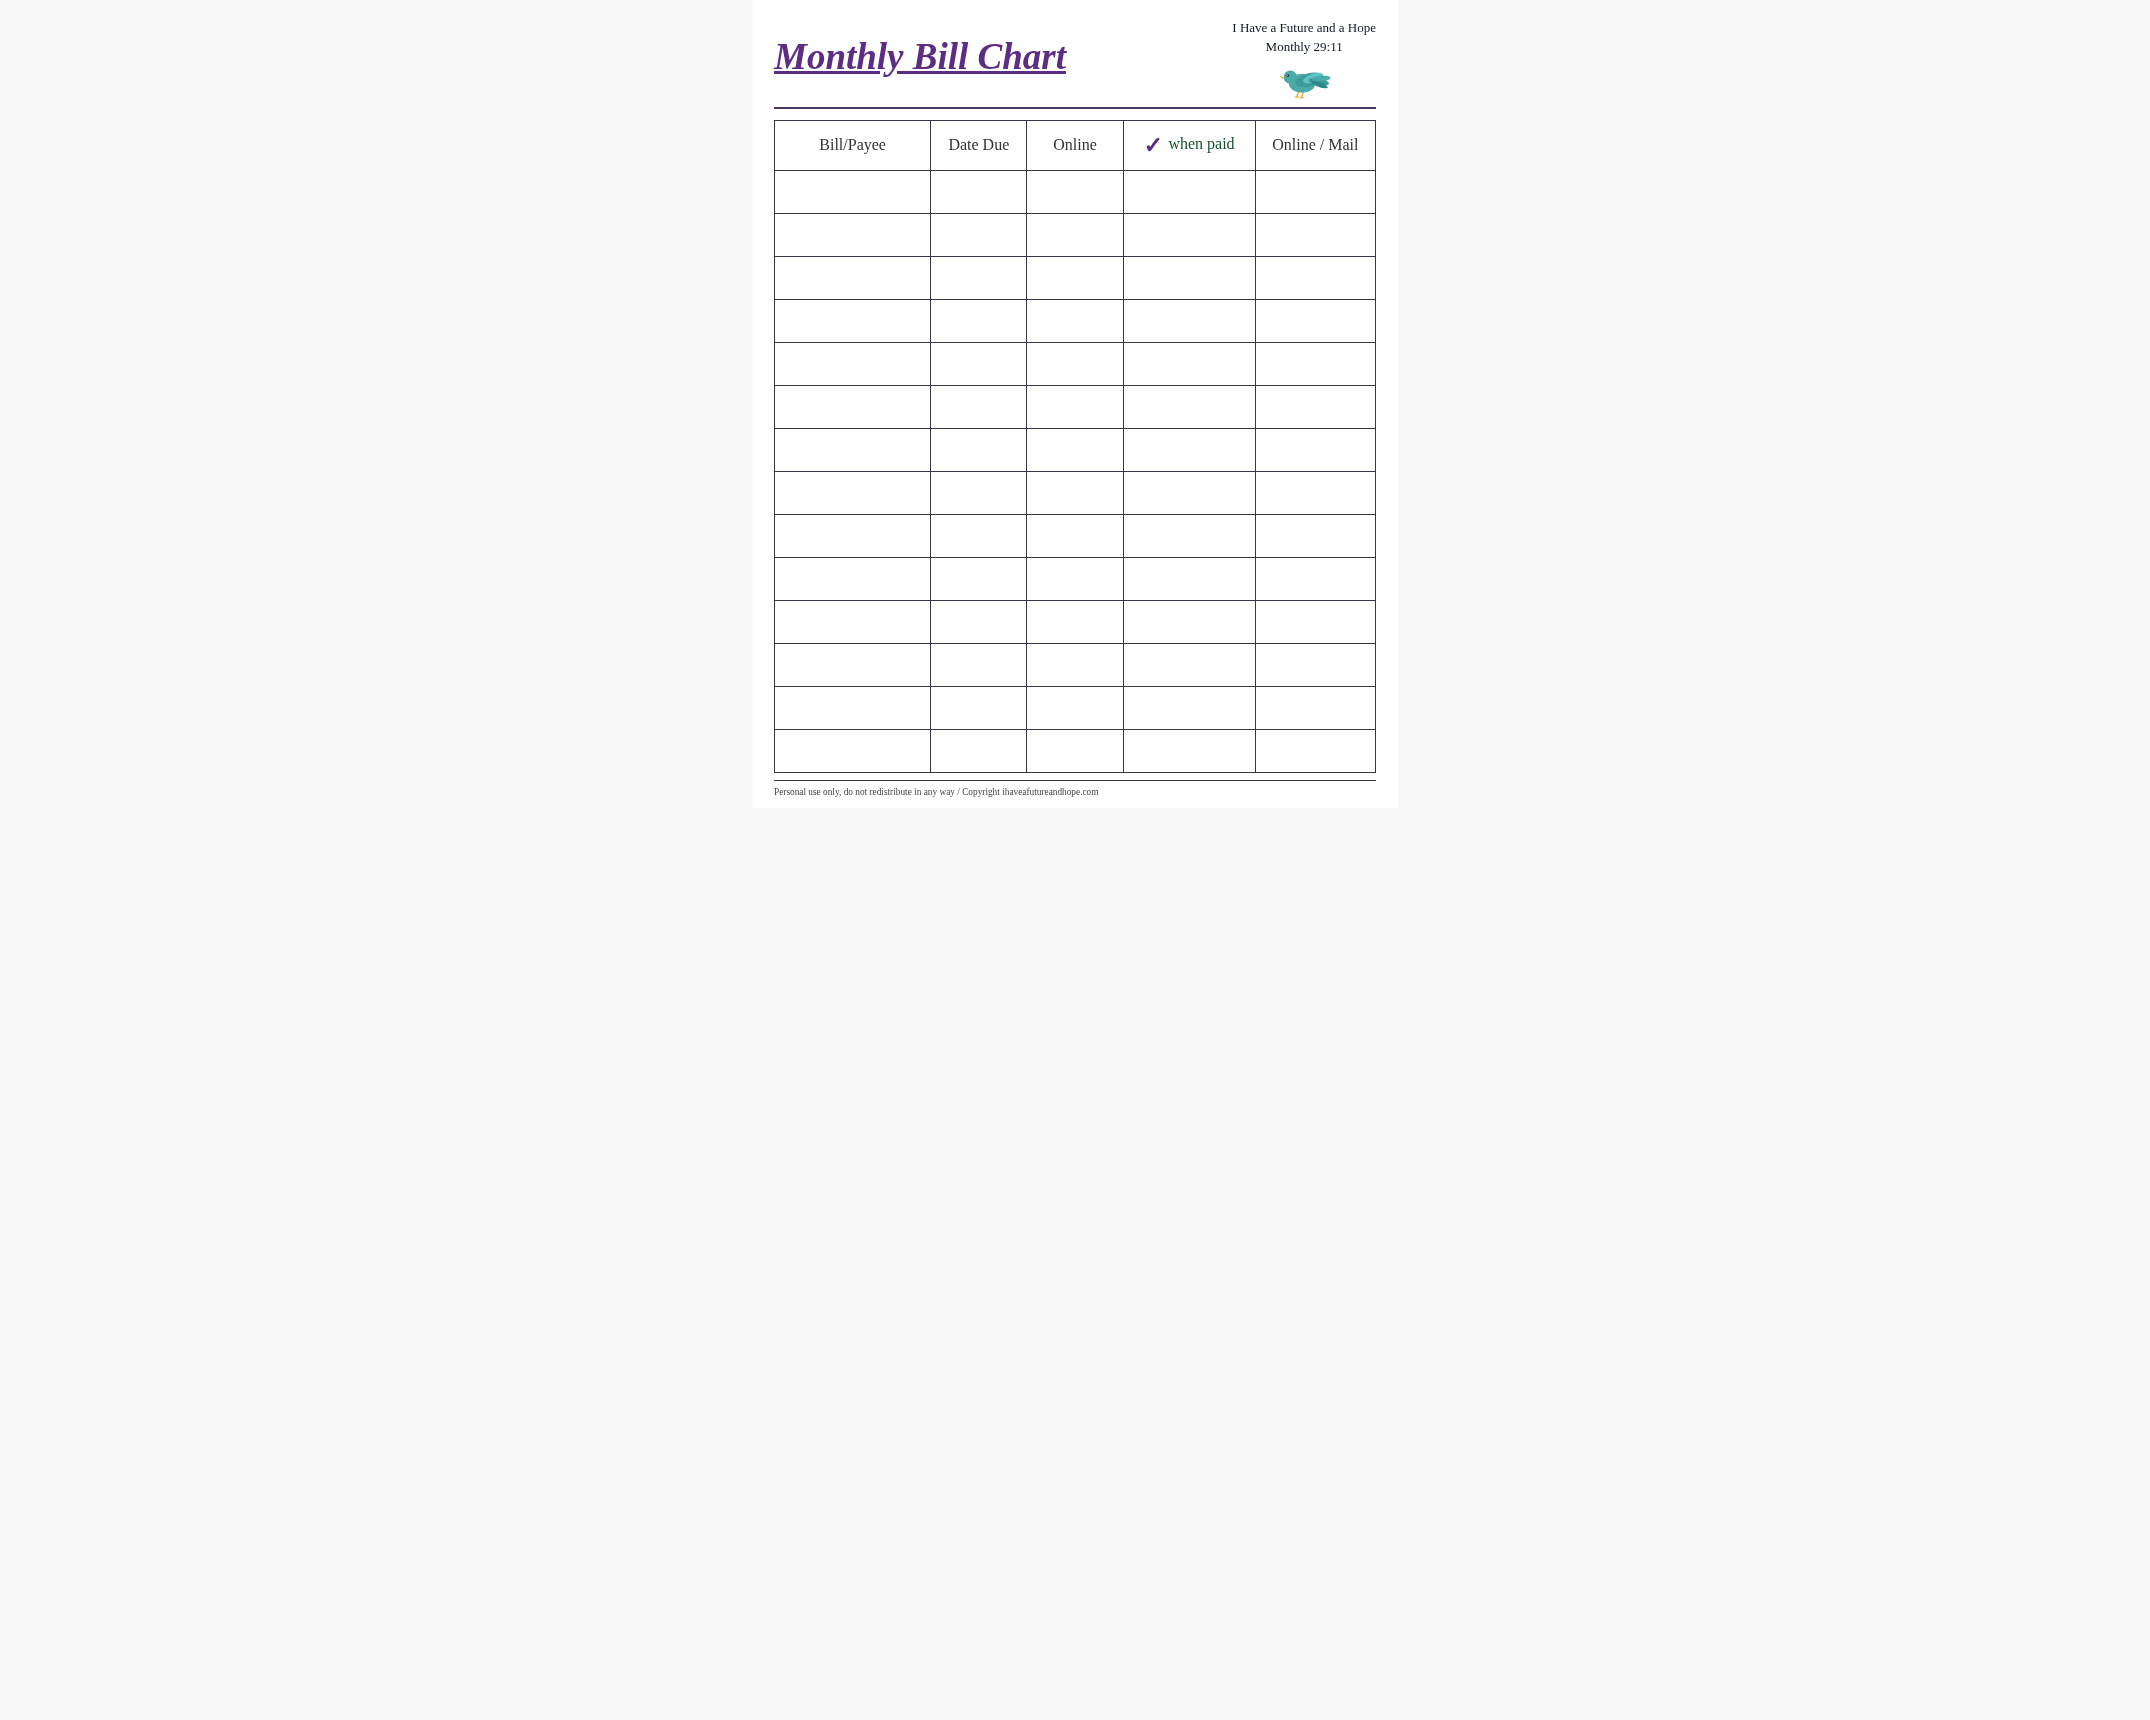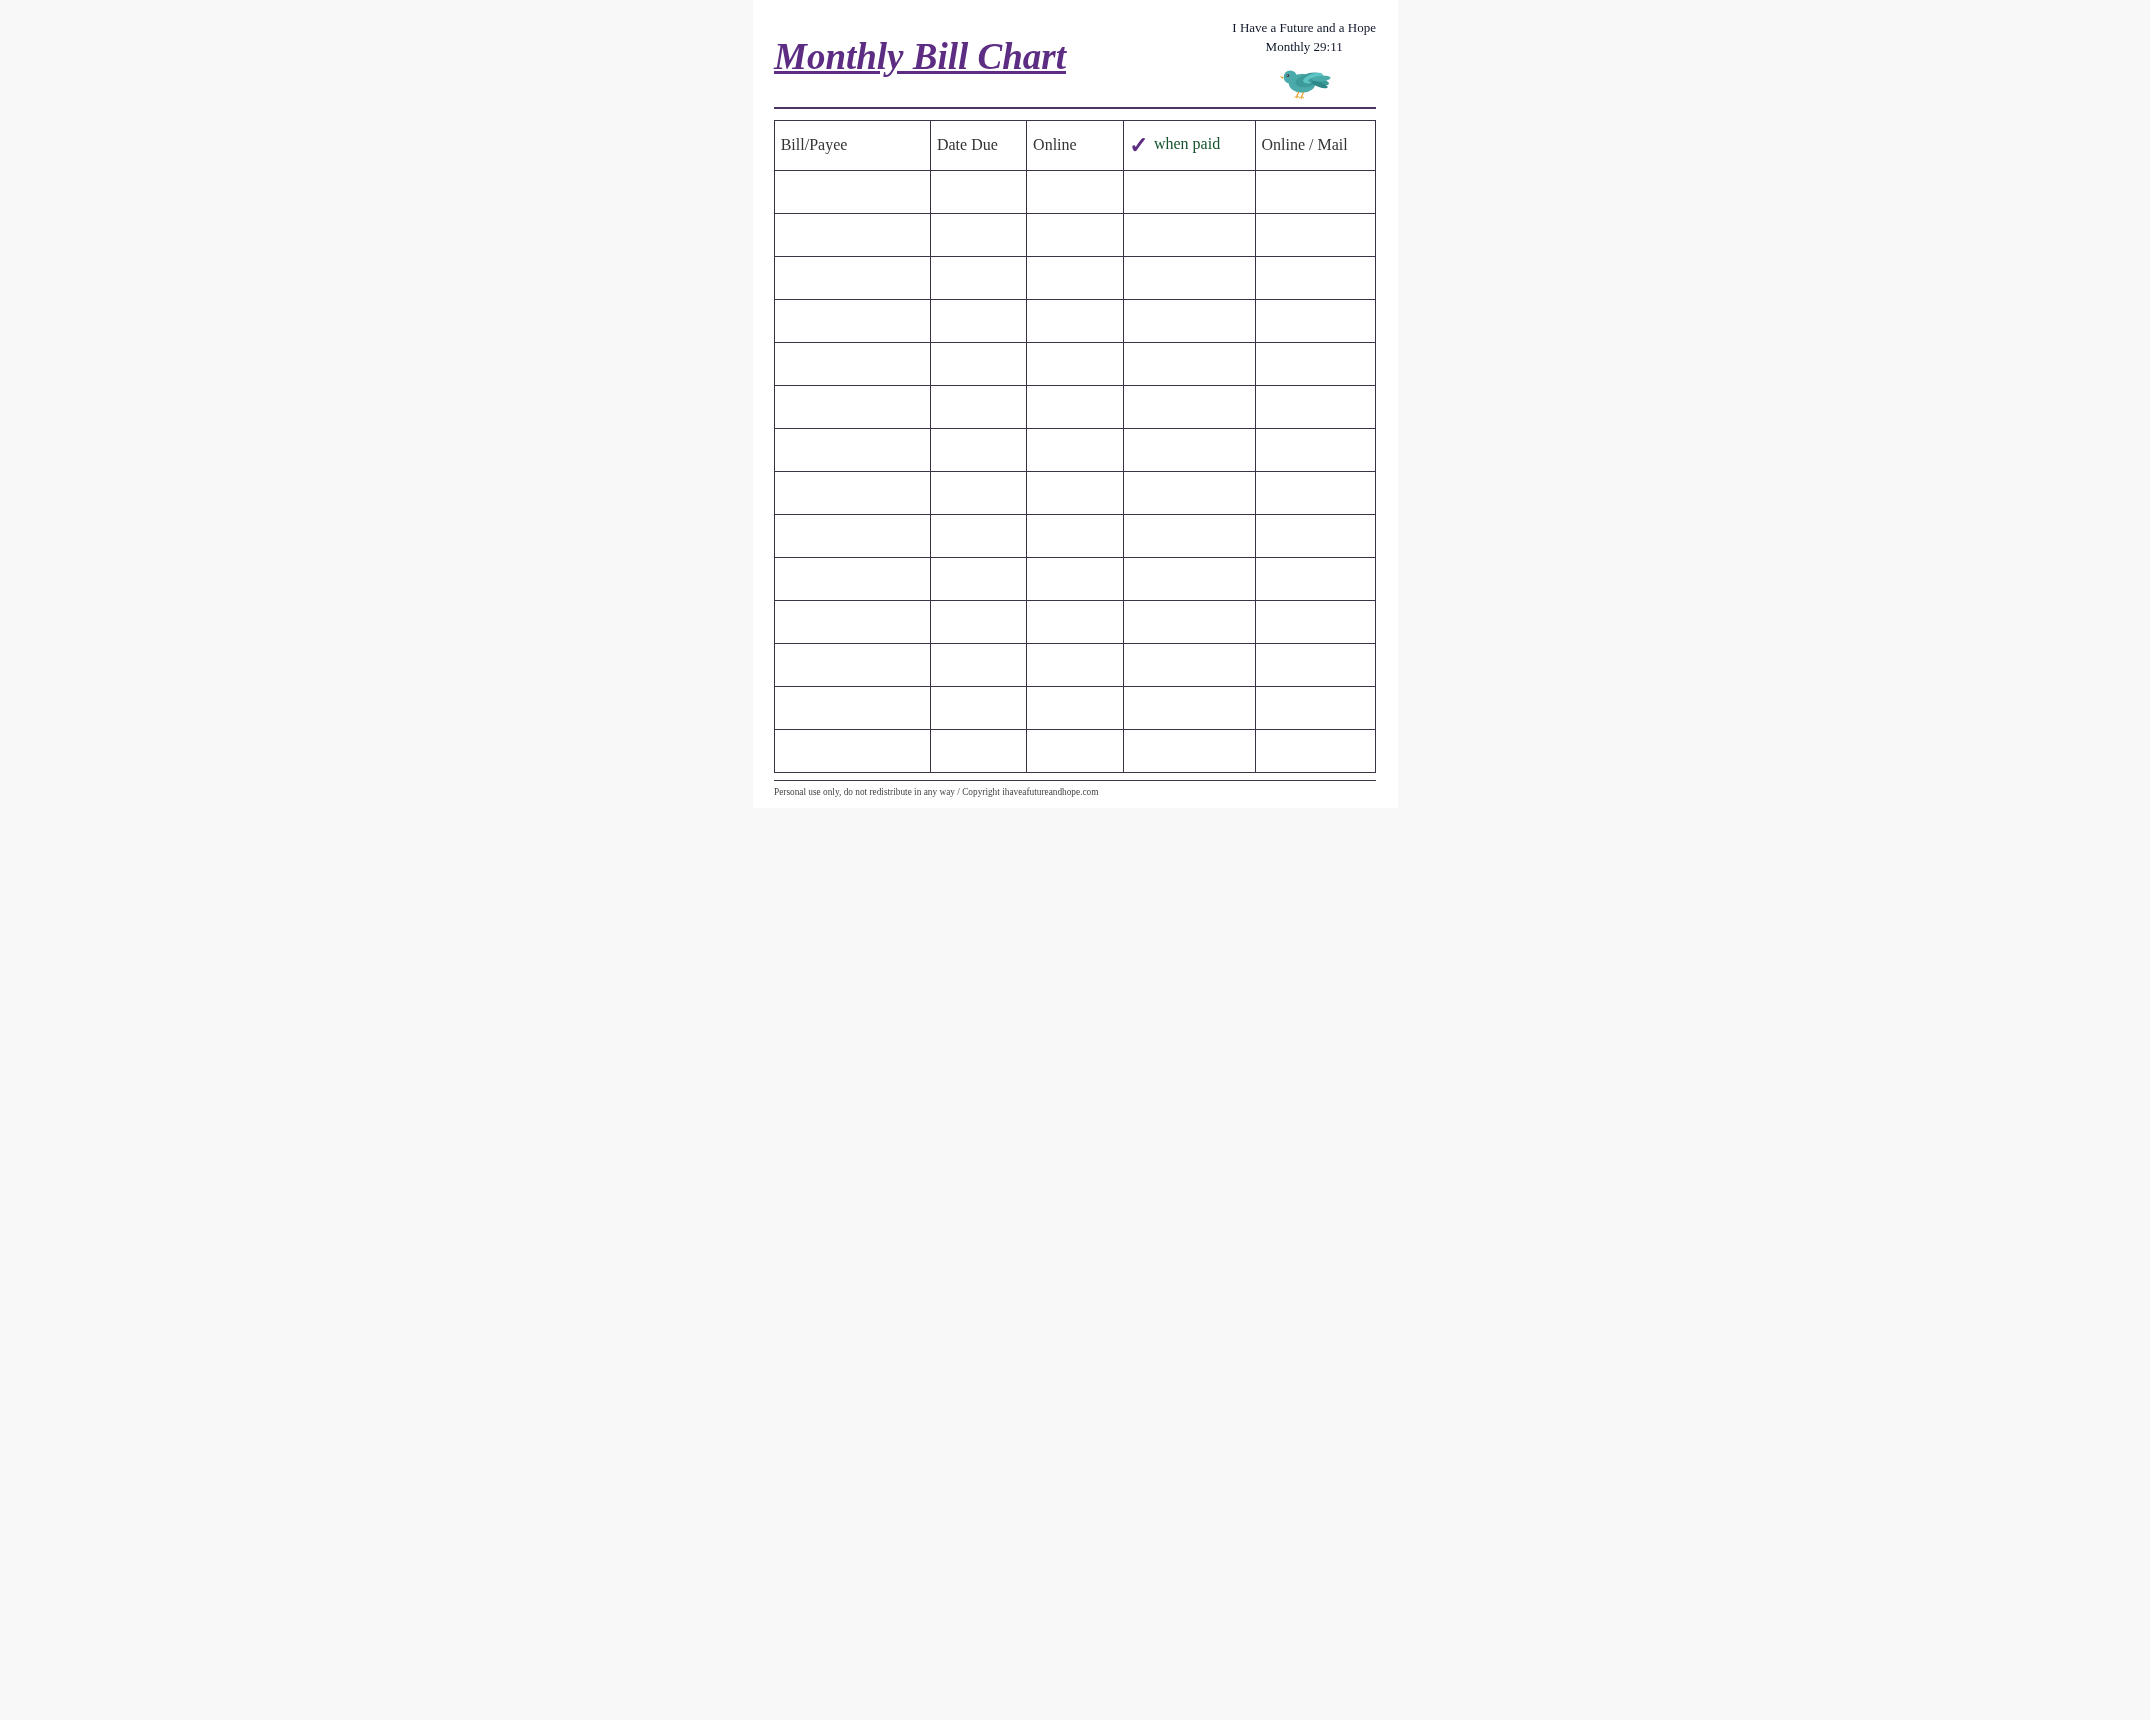--- a/index.html
+++ b/index.html
@@ -76,21 +76,21 @@
 
     .bill-table {
       width: 100%;
       border-collapse: collapse;
       margin-top: 3.6px;
     }
 
     .bill-table th {
       border: 1.4px solid #3d3347;
       padding: 8.6px 5.7px;
-      text-align: left;
+      text-align: center;
       font-size: 16px;
       font-family: 'Georgia', serif;
       font-weight: normal;
       color: #333;
       background: #ffffff;
       height: 50px;
       vertical-align: middle;
     }
 
     .bill-table td {

